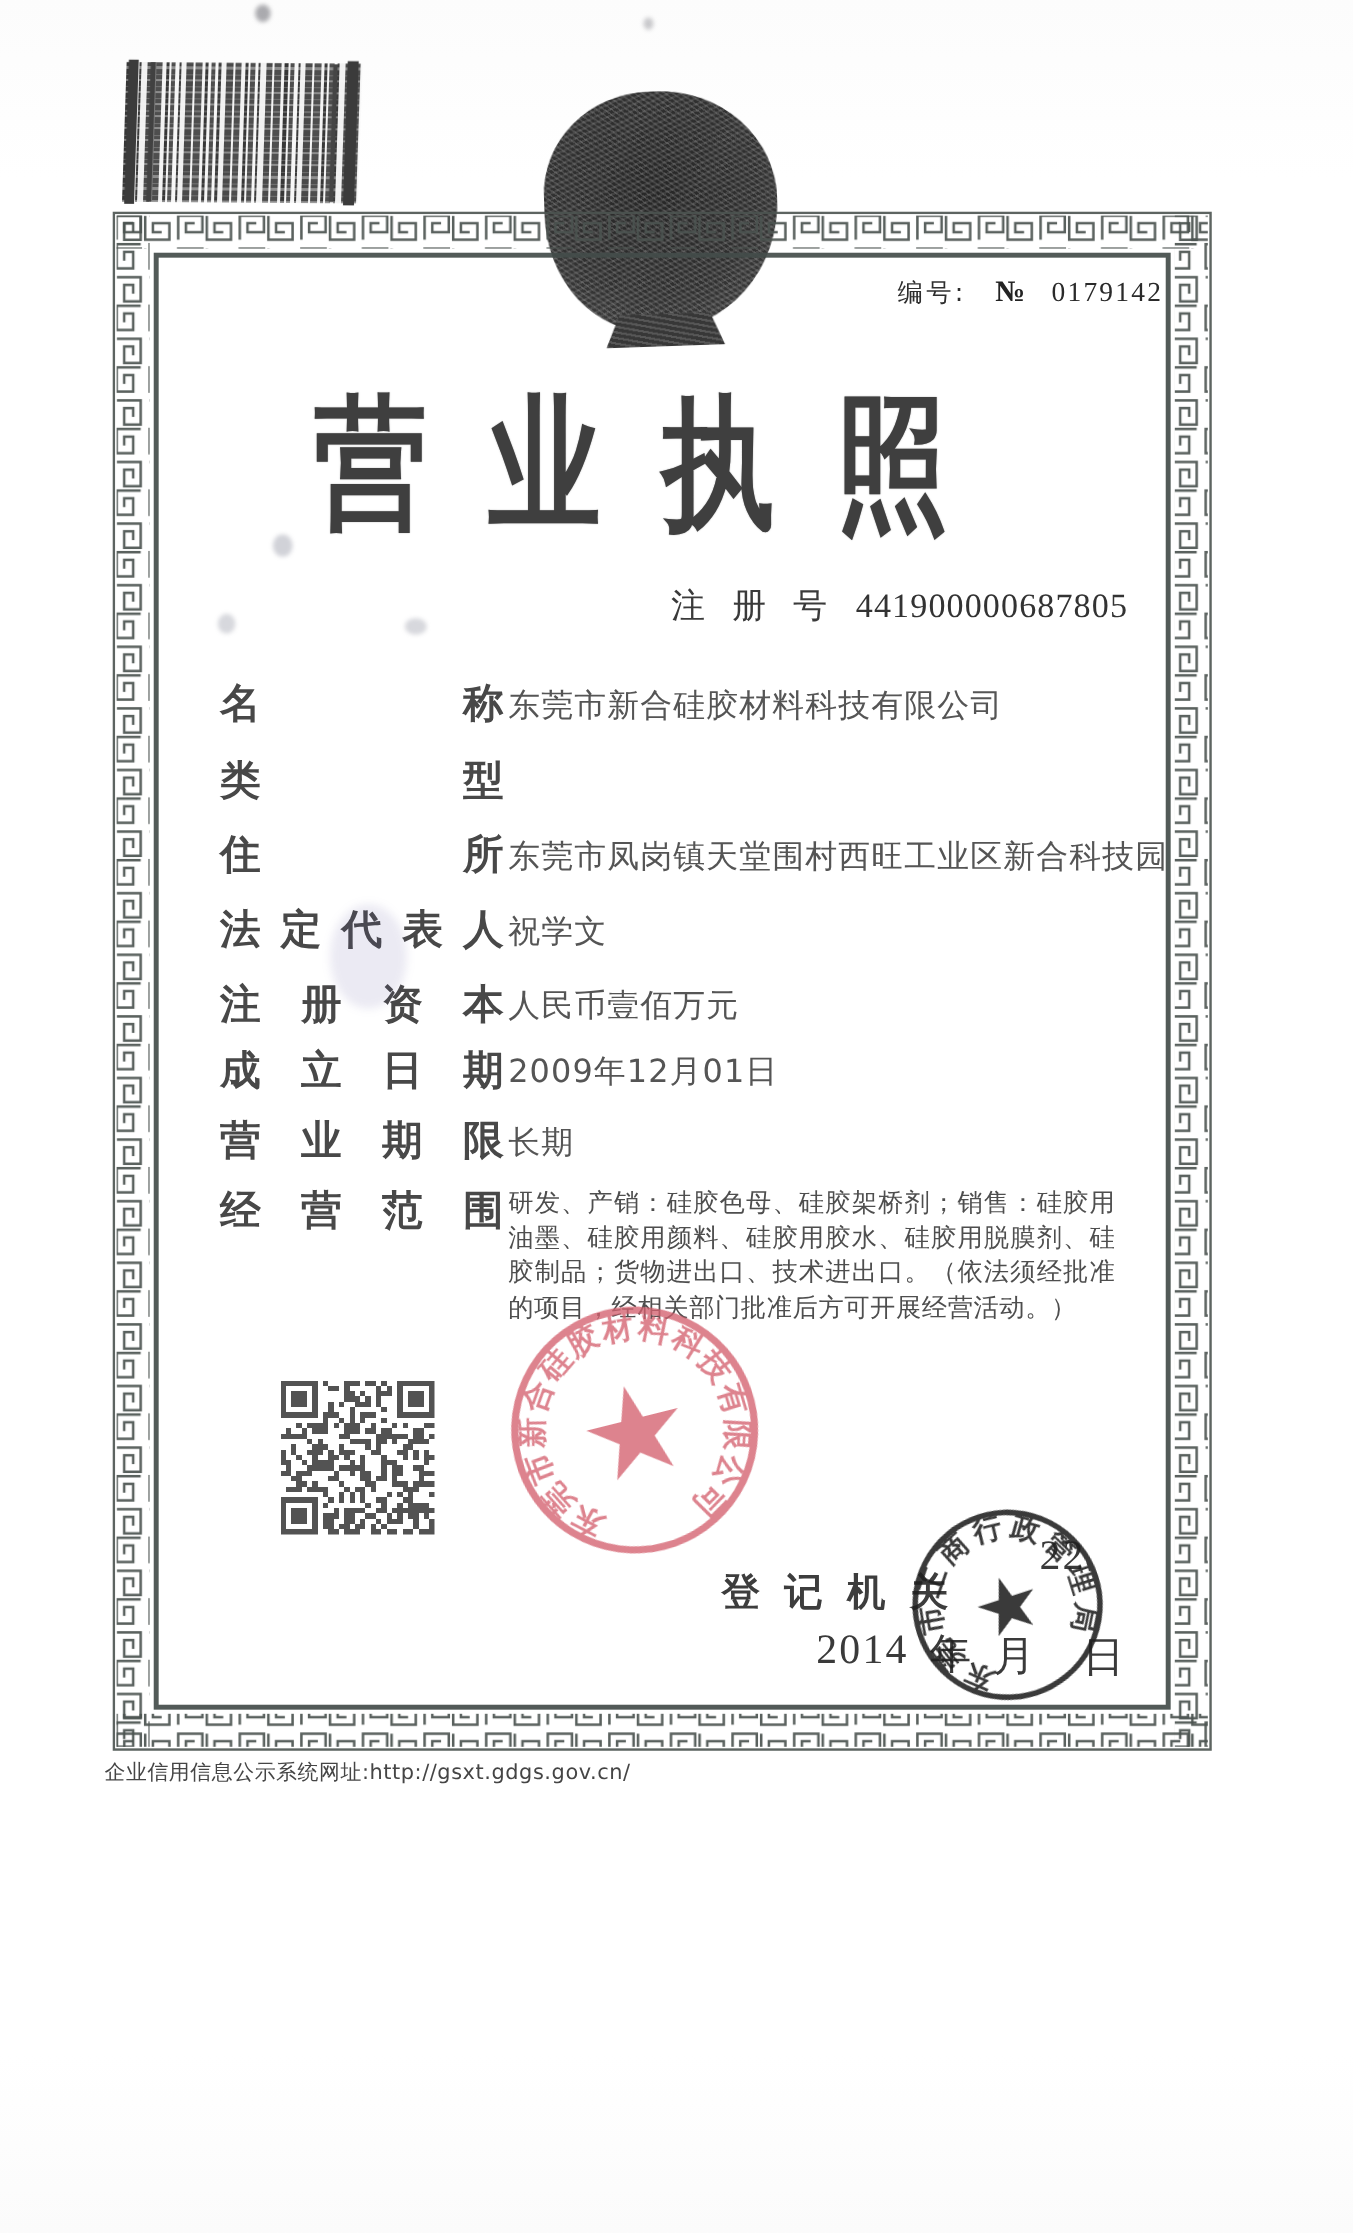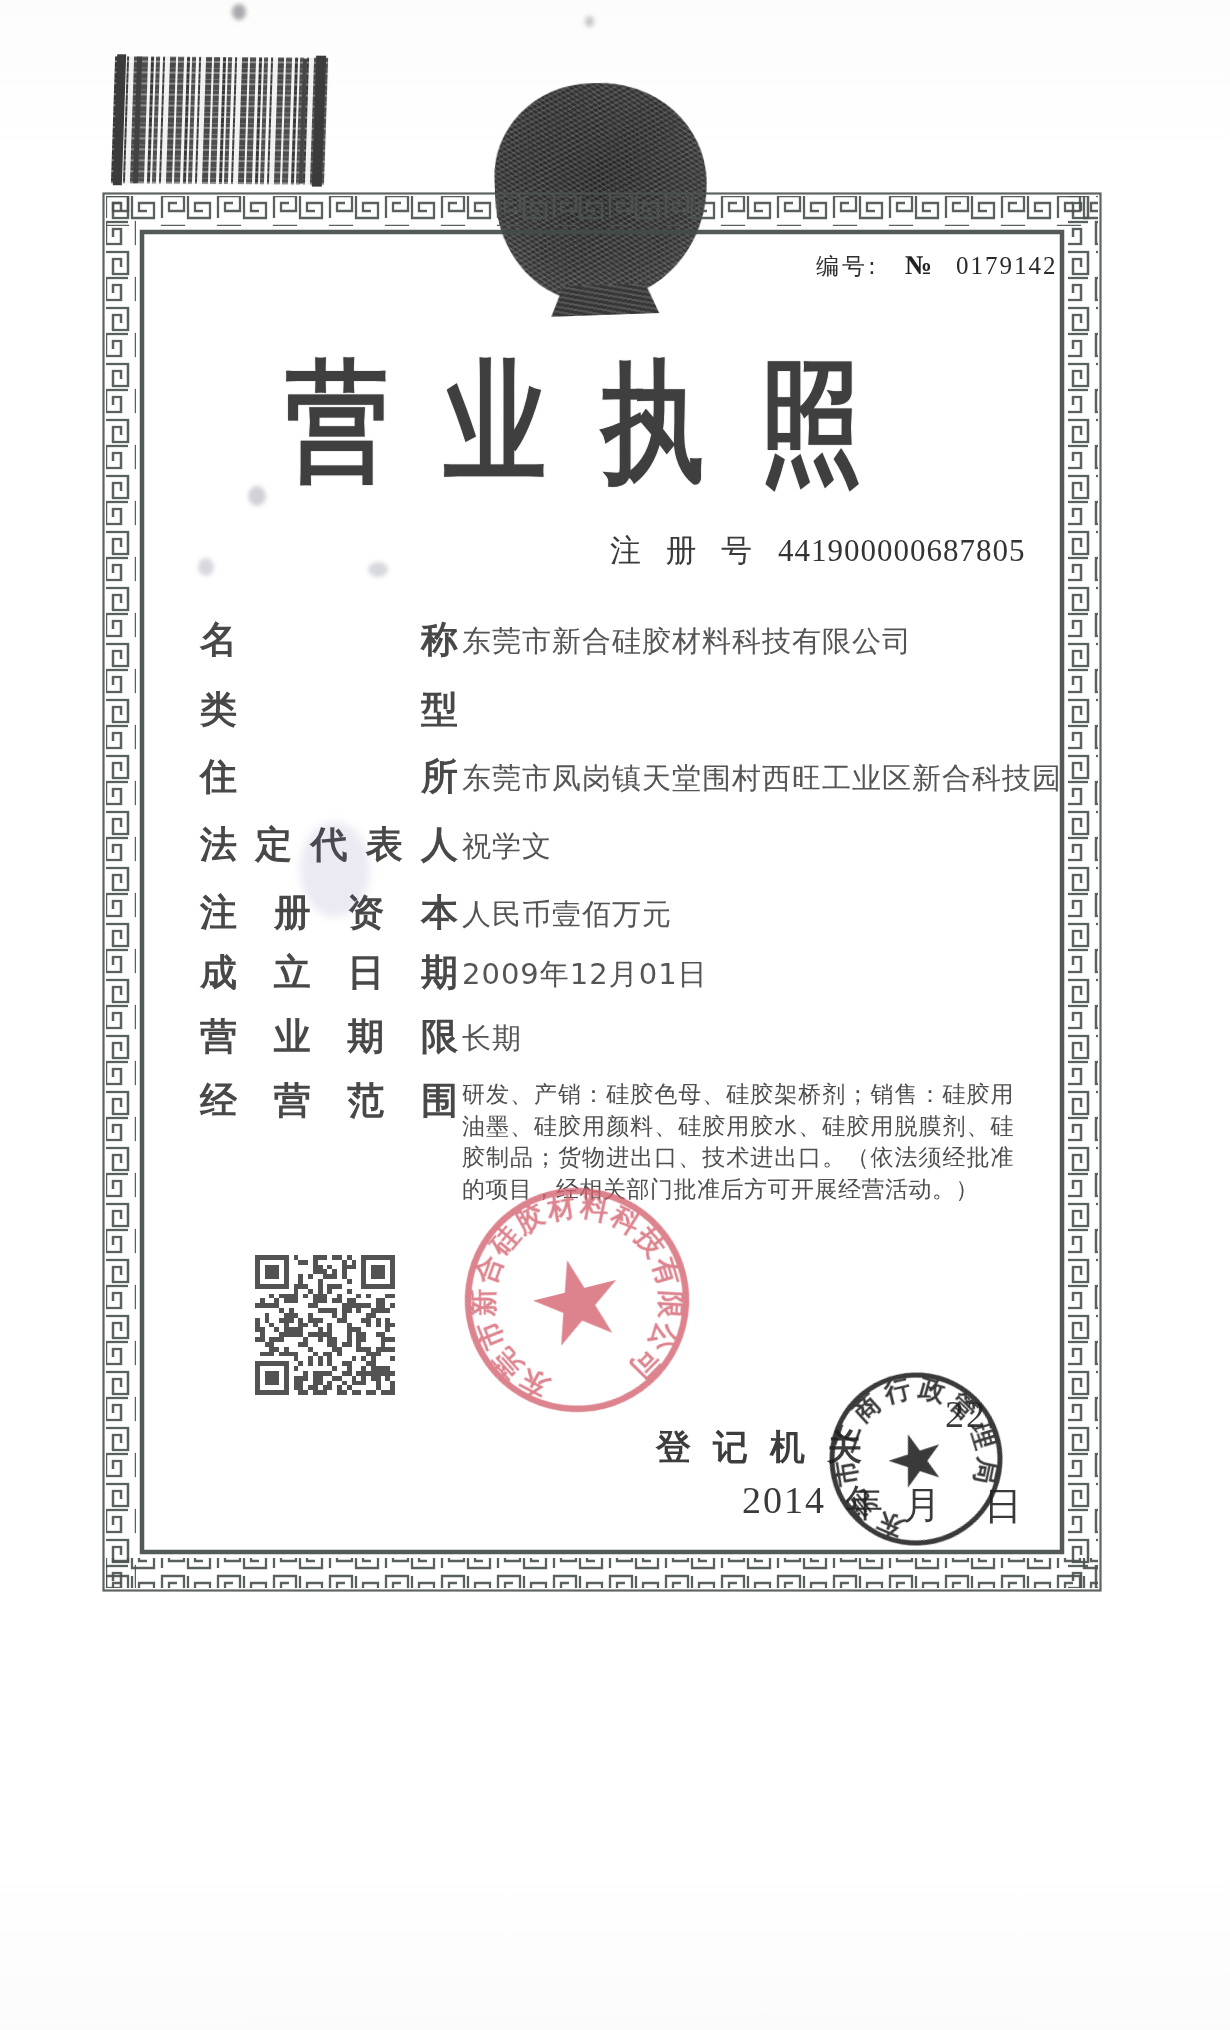--- a/index.html
+++ b/index.html
@@ -540,20 +540,21 @@
     <defs>
         <path id="rsealpath" d="M63.8,146.2 A62,62 0 1 1 116.2,146.2" fill="none"></path>
       </defs>
     <circle cx="90" cy="90" r="84" class="black-seal-stroke" stroke-width="5"></circle>
     <polygon class="black-seal-fill" points="90,64 96.3,83.35 116.6,83.35 100.2,95.3 106.5,114.65 90,102.7 73.5,114.65 79.8,95.3 63.4,83.35 83.7,83.35"></polygon>
     <text class="seal-text black-seal-fill" font-size="26" letter-spacing="5">
       <textPath href="#rsealpath" startOffset="2">东莞市工商行政管理局</textPath>
     </text>
   </svg>
 
+  <div class="footer-left">企业信用信息公示系统网址:http://gsxt.gdgs.gov.cn/</div>
 
   <div class="smudge sm1"></div>
   <div class="smudge sm2"></div>
   <div class="smudge sm3"></div>
   <div class="smudge sm4"></div>
   <div class="smudge sm5"></div>
   <div class="smudge sm6"></div>
 </div>
 
 </body></html>

